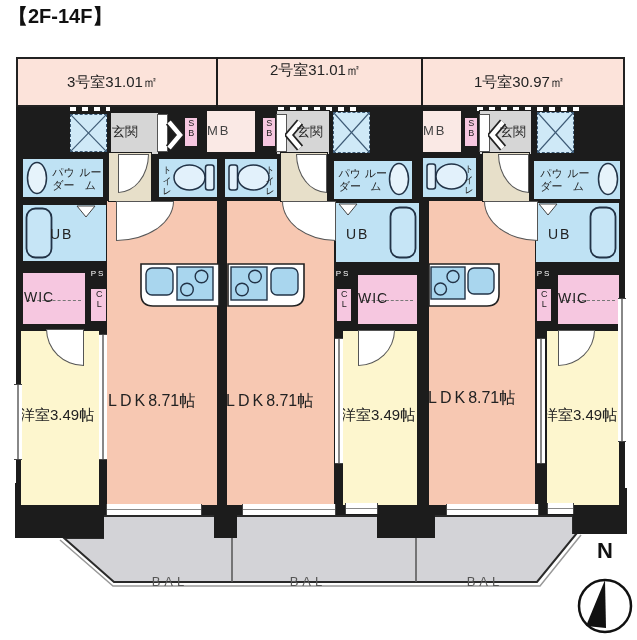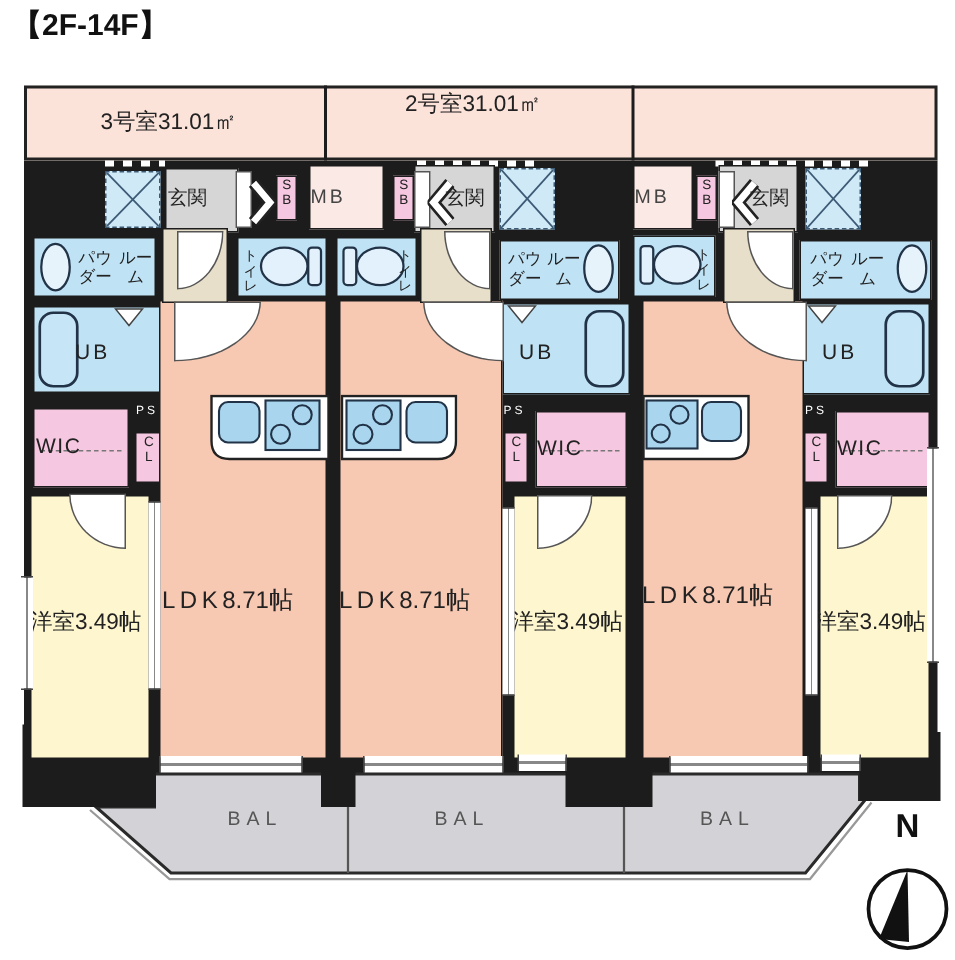--- a/index.html
+++ b/index.html
@@ -22,21 +22,21 @@
   .win-h{background:linear-gradient(to bottom,#fff 42%,#888 42%,#888 58%,#fff 58%);border-left:1px solid #444;border-right:1px solid #444;}
   .win-v{background:linear-gradient(to right,#fff 42%,#888 42%,#888 58%,#fff 58%);border-top:1px solid #444;border-bottom:1px solid #444;}
   .arc{position:absolute;background:#fff;border:1.3px solid #555;box-sizing:border-box;}
   .dash{position:absolute;height:4px;background:repeating-linear-gradient(90deg,#fff 0 6px,transparent 6px 12px);}
   .xhatch{position:absolute;background:#cfe9f7;border:1.5px dashed #3d5a75;box-sizing:border-box;}
   .ps{position:absolute;color:#fff;font-size:8px;letter-spacing:2px;text-align:center;}
   .wicdash{position:absolute;left:4px;right:4px;top:52%;border-top:1px dashed #777;}
   .frame{position:absolute;background:#fff;border:1px solid #555;box-sizing:border-box;}
   .title{position:absolute;font-weight:bold;font-size:20px;color:#111;}
   .north{position:absolute;font-weight:bold;font-size:22px;color:#111;text-align:center;}
-  .bal{position:absolute;color:#555;font-size:13px;letter-spacing:4px;text-align:center;}
+  .bal{position:absolute;color:#555;font-size:13px;letter-spacing:4px;text-align:center;margin-top:36px;}
 </style>
 </head>
 <body>
 
 <div id="stage">
 
   <div class="title" style="left:8px;top:3px;">【2F-14F】</div>
 
   <div class="wall" style="left:16px;top:107px;width:609px;height:410px;"></div>
 
@@ -56,20 +56,24 @@
   <div class="abs" style="left:16px;top:57px;width:609px;height:50px;background:#fce3da;border:2px solid #222;"></div>
   <div class="wall" style="left:216px;top:57px;width:2px;height:50px;"></div>
   <div class="wall" style="left:421px;top:57px;width:2px;height:50px;"></div>
   <div class="lbl" style="left:67px;top:60px;width:100px;height:44px;font-size:15px;">
     <div>3号室</div>
     <div>31.01㎡</div>
   </div>
   <div class="lbl" style="left:270px;top:48px;width:100px;height:44px;font-size:15px;">
     <div>2号室</div>
     <div>31.01㎡</div>
+  </div>
+  <div class="lbl" style="left:474px;top:60px;width:100px;height:44px;font-size:15px;">
+    <div>1号室</div>
+    <div>30.97㎡</div>
   </div>
   <div class="dash" style="left:70px;top:107px;width:40px;"></div>
   <div class="dash" style="left:278px;top:107px;width:84px;"></div>
   <div class="dash" style="left:477px;top:107px;width:102px;"></div>
 
   <div class="xhatch" style="left:70px;top:114px;width:37px;height:38px;">
     <svg width="100%" height="100%">
         <line x1="0" y1="0" x2="100%" y2="100%" stroke="#3d5a75" stroke-width="1.2"></line>
         <line x1="100%" y1="0" x2="0" y2="100%" stroke="#3d5a75" stroke-width="1.2"></line>
       </svg>

